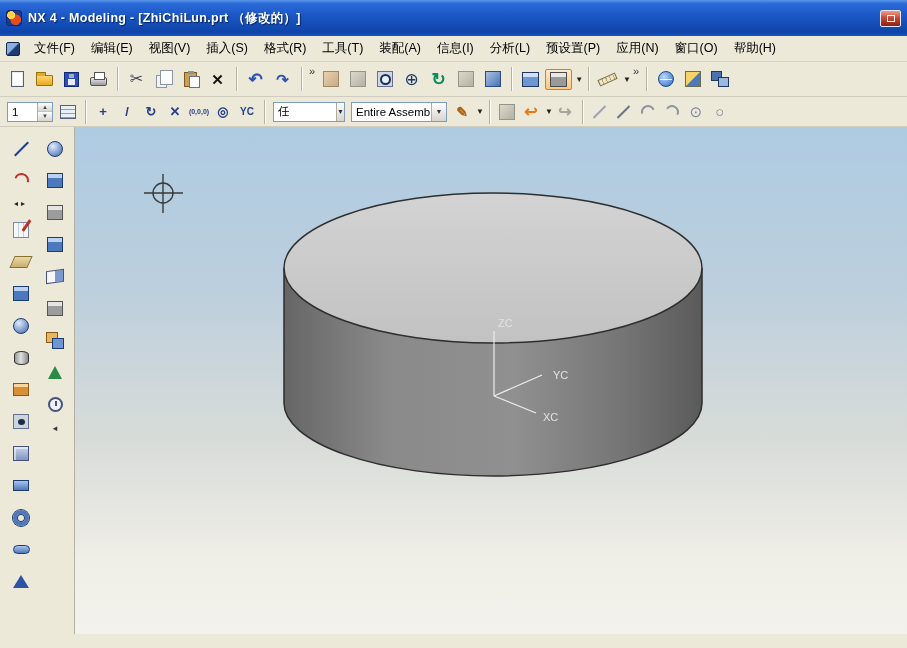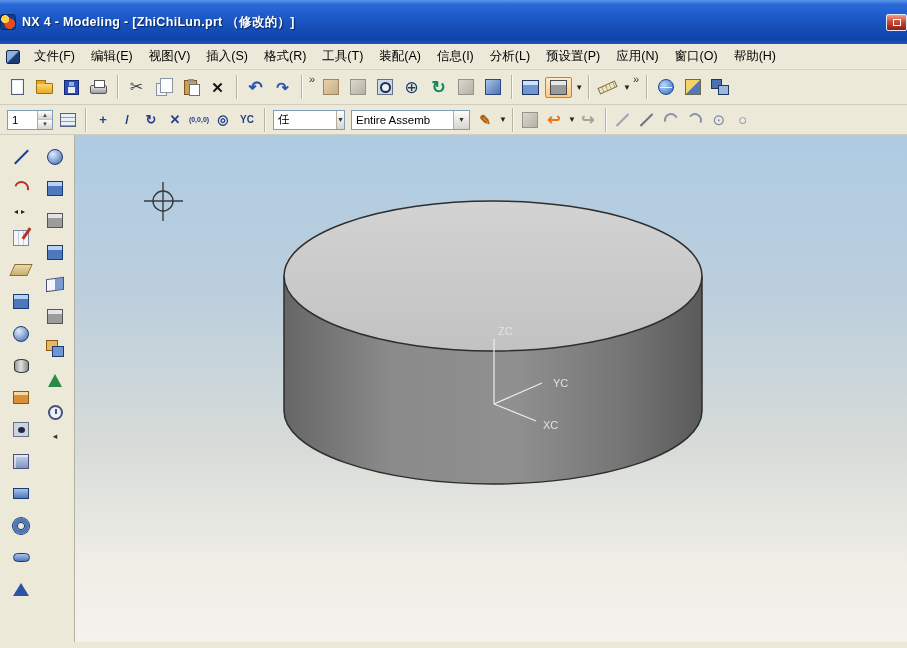--- a/index.html
+++ b/index.html
@@ -1,21 +1,21 @@
 <!DOCTYPE html>
 <html><head>
 <meta charset="utf-8">
 <style>
   * { box-sizing: border-box; margin: 0; padding: 0; }
   html,body { width:907px; height:648px; overflow:hidden; }
   body { font-family:"Liberation Sans", sans-serif; background:#ece9d8; }
   .window { position:relative; width:907px; height:648px; background:#ece9d8; }
 
   
-  .titlebar { height:44px; display:flex; align-items:center; padding:0 0;
+  .titlebar { height:36px; display:flex; align-items:center; padding:0 6px;
     background:linear-gradient(180deg,#5a96e8 0%,#2a6ad8 10%,#1a56c4 45%,#0f44a8 90%,#1a56c4 100%);
     color:#fff; }
   .app-icon { width:16px; height:16px; border-radius:3px; margin-right:6px; border:1px solid #0a2a6a;
     background: radial-gradient(circle at 30% 30%, #ffd24a 0 28%, rgba(0,0,0,0) 30%),
                 radial-gradient(circle at 62% 62%, #e84a1c 0 42%, #1a3a8a 44%); }
   .title-text { font-size:12.5px; font-weight:bold; letter-spacing:.3px; text-shadow:1px 1px 1px #07245e; }
   .win-btn { margin-left:auto; width:21px; height:17px; border:1px solid #e8e8f8; border-radius:2px;
     background:linear-gradient(180deg,#f0a088,#c84a38 45%,#8a2014); display:flex; align-items:center; justify-content:center; }
   .win-btn .box { width:8px; height:7px; border:1.5px solid #fff; background:transparent; }
 
@@ -281,21 +281,21 @@
         <span class="g snap">◎</span>
       </span>
     <span class="i2">
         <span class="g snap yc">YC</span>
       </span>
     <i class="sep"></i>
     <span class="combo" style="width:72px;gap:47px;">
       <span class="val">任何</span>
       <span class="btn">▼</span>
     </span>
-    <span class="combo" style="width:119px;">
+    <span class="combo" style="width:96px;">
       <span class="val">Entire Assemb</span>
       <span class="btn">▼</span>
     </span>
     <span class="i2">
         <span class="g ic-pencil">✎</span>
       </span>
     <span class="caret">▼</span>
     <i class="sep"></i>
     <span class="i2">
         <span class="ic-gray"></span>

